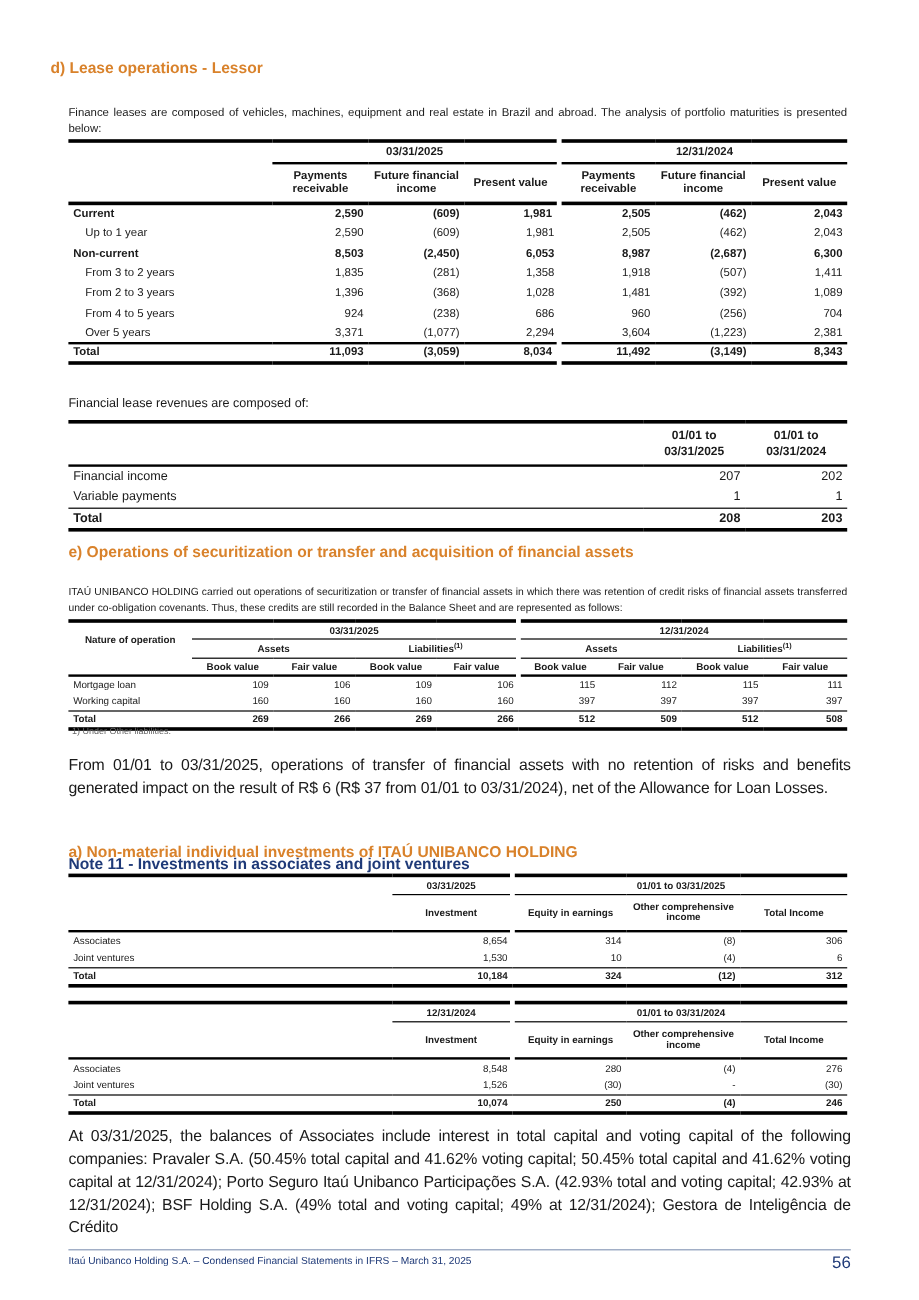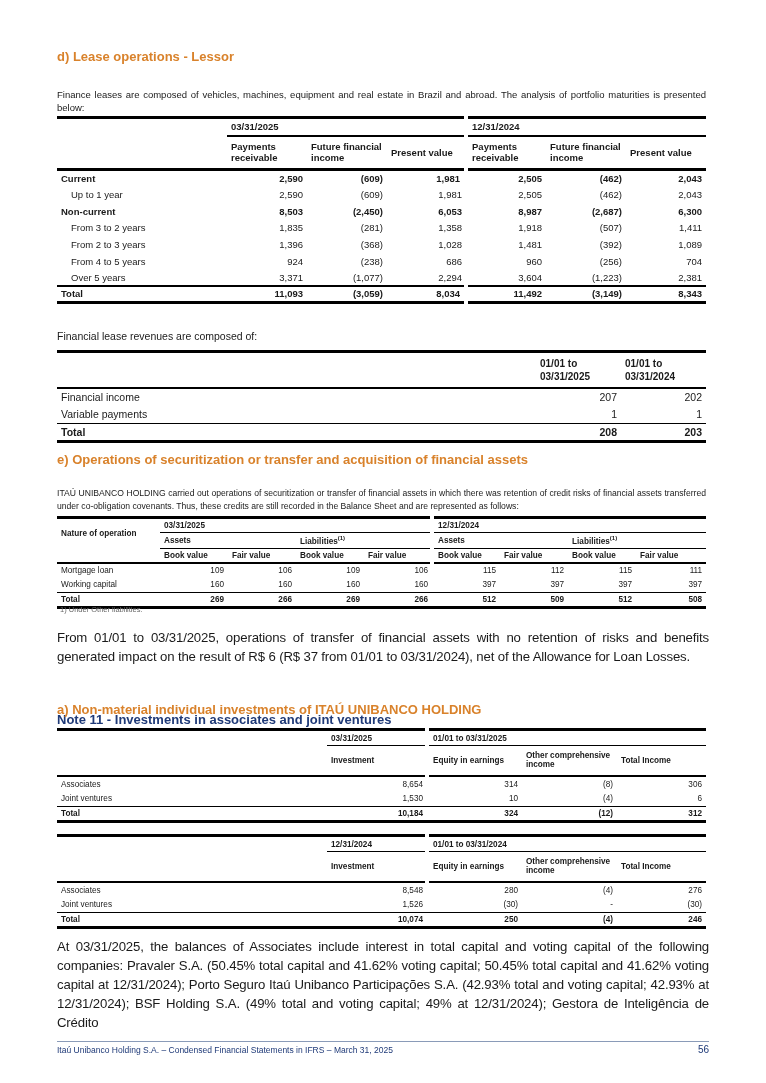--- a/index.html
+++ b/index.html
@@ -5,41 +5,41 @@
   * { box-sizing: border-box; margin: 0; padding: 0; }
   html, body { width: 766px; height: 1083px; background: #ffffff; }
   body { position: relative; font-family: "Liberation Sans", sans-serif; color: #1a1a1a; overflow: hidden; }
   .abs { position: absolute; }
   .h-orange { color: #d9822b; font-weight: bold; font-size: 13px; }
   .h-blue { color: #1f3a78; font-weight: bold; font-size: 13px; }
   .para-sm { font-size: 9.5px; line-height: 13px; text-align: justify; }
   .para-lg { font-size: 13.2px; line-height: 19px; text-align: justify; letter-spacing: -0.15px; }
   table { border-collapse: collapse; width: 100%; table-layout: fixed; }
   td, th { font-size: 9.5px; padding: 0 4px; white-space: nowrap; }
-  th { font-weight: bold; text-align: left; vertical-align: middle; }
+  th { font-weight: bold; text-align: center; vertical-align: middle; }
   td.num { text-align: right; }
   td.lbl { text-align: left; }
   .b { font-weight: bold; }
   .ind { padding-left: 14px; }
   .rule-top { border-top: 3px solid #000; }
   .rule-bottom { border-bottom: 3px solid #000; }
   .thin-top { border-top: 1px solid #000; }
   .mid-top { border-top: 2px solid #000; }
   .gap-l { border-left: 4px solid #fff; }
   .small-t td, .small-t th { font-size: 8.2px; }
   .footnote { font-size: 7.5px; color: #666; }
   .footer-line { border-top: 1px solid #8a9bb8; }
   .footer-text { font-size: 8.5px; color: #1f3a78; }
-  .footer-num { font-size: 10px; color: #1f3a78; }
+  .footer-num { font-size: 14px; color: #1f3a78; }
   sup { font-size: 6px; }
 </style>
 </head>
 <body>
 
-<div class="abs h-orange" style="left:57px; top:49px;">d) Lease operations - Lessor</div>
+<div class="abs h-orange" style="left:42px; top:49px;">d) Lease operations - Lessor</div>
 <div class="abs para-sm" style="left:57px; top:88px; width:649px;">Finance leases are composed of vehicles, machines, equipment and real estate in Brazil and abroad. The analysis of portfolio maturities is presented below:</div>
 
 <div class="abs" style="left:57px; top:116px; width:649px;">
   <table>
     <colgroup>
       <col style="width:170px">
         <col style="width:80px">
         <col style="width:80px">
         <col style="width:79px">
         <col style="width:80px">

